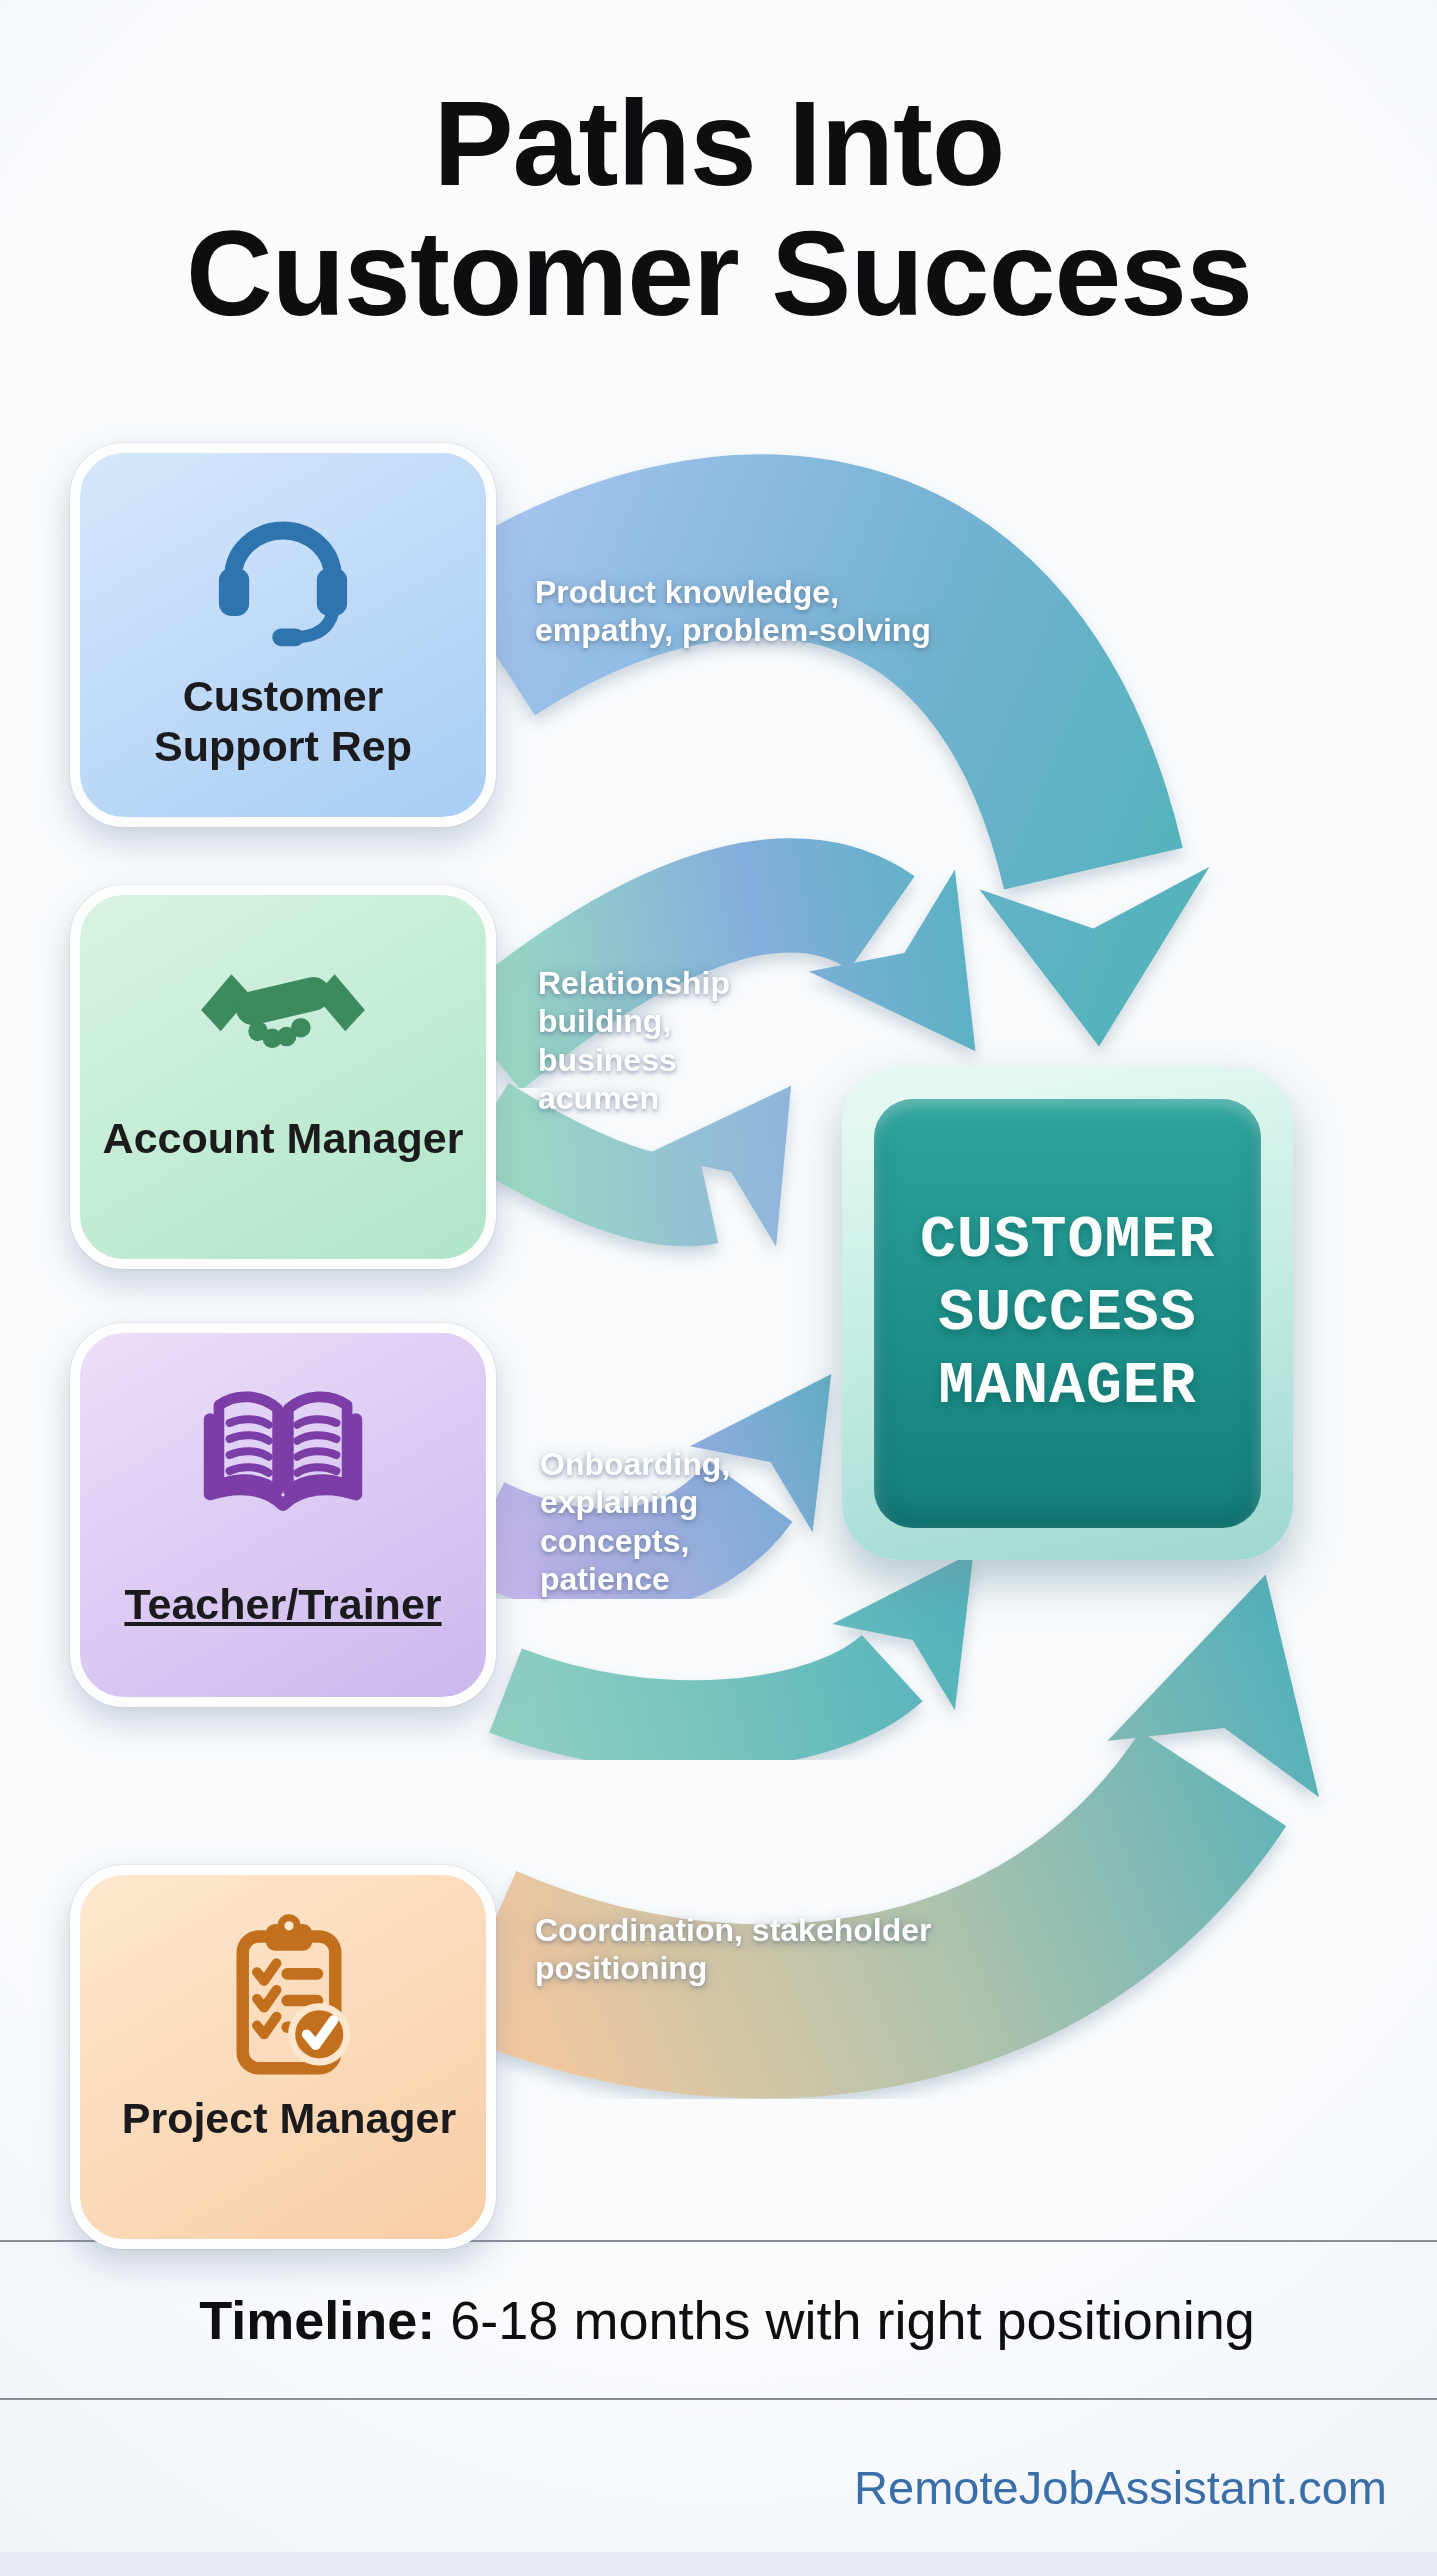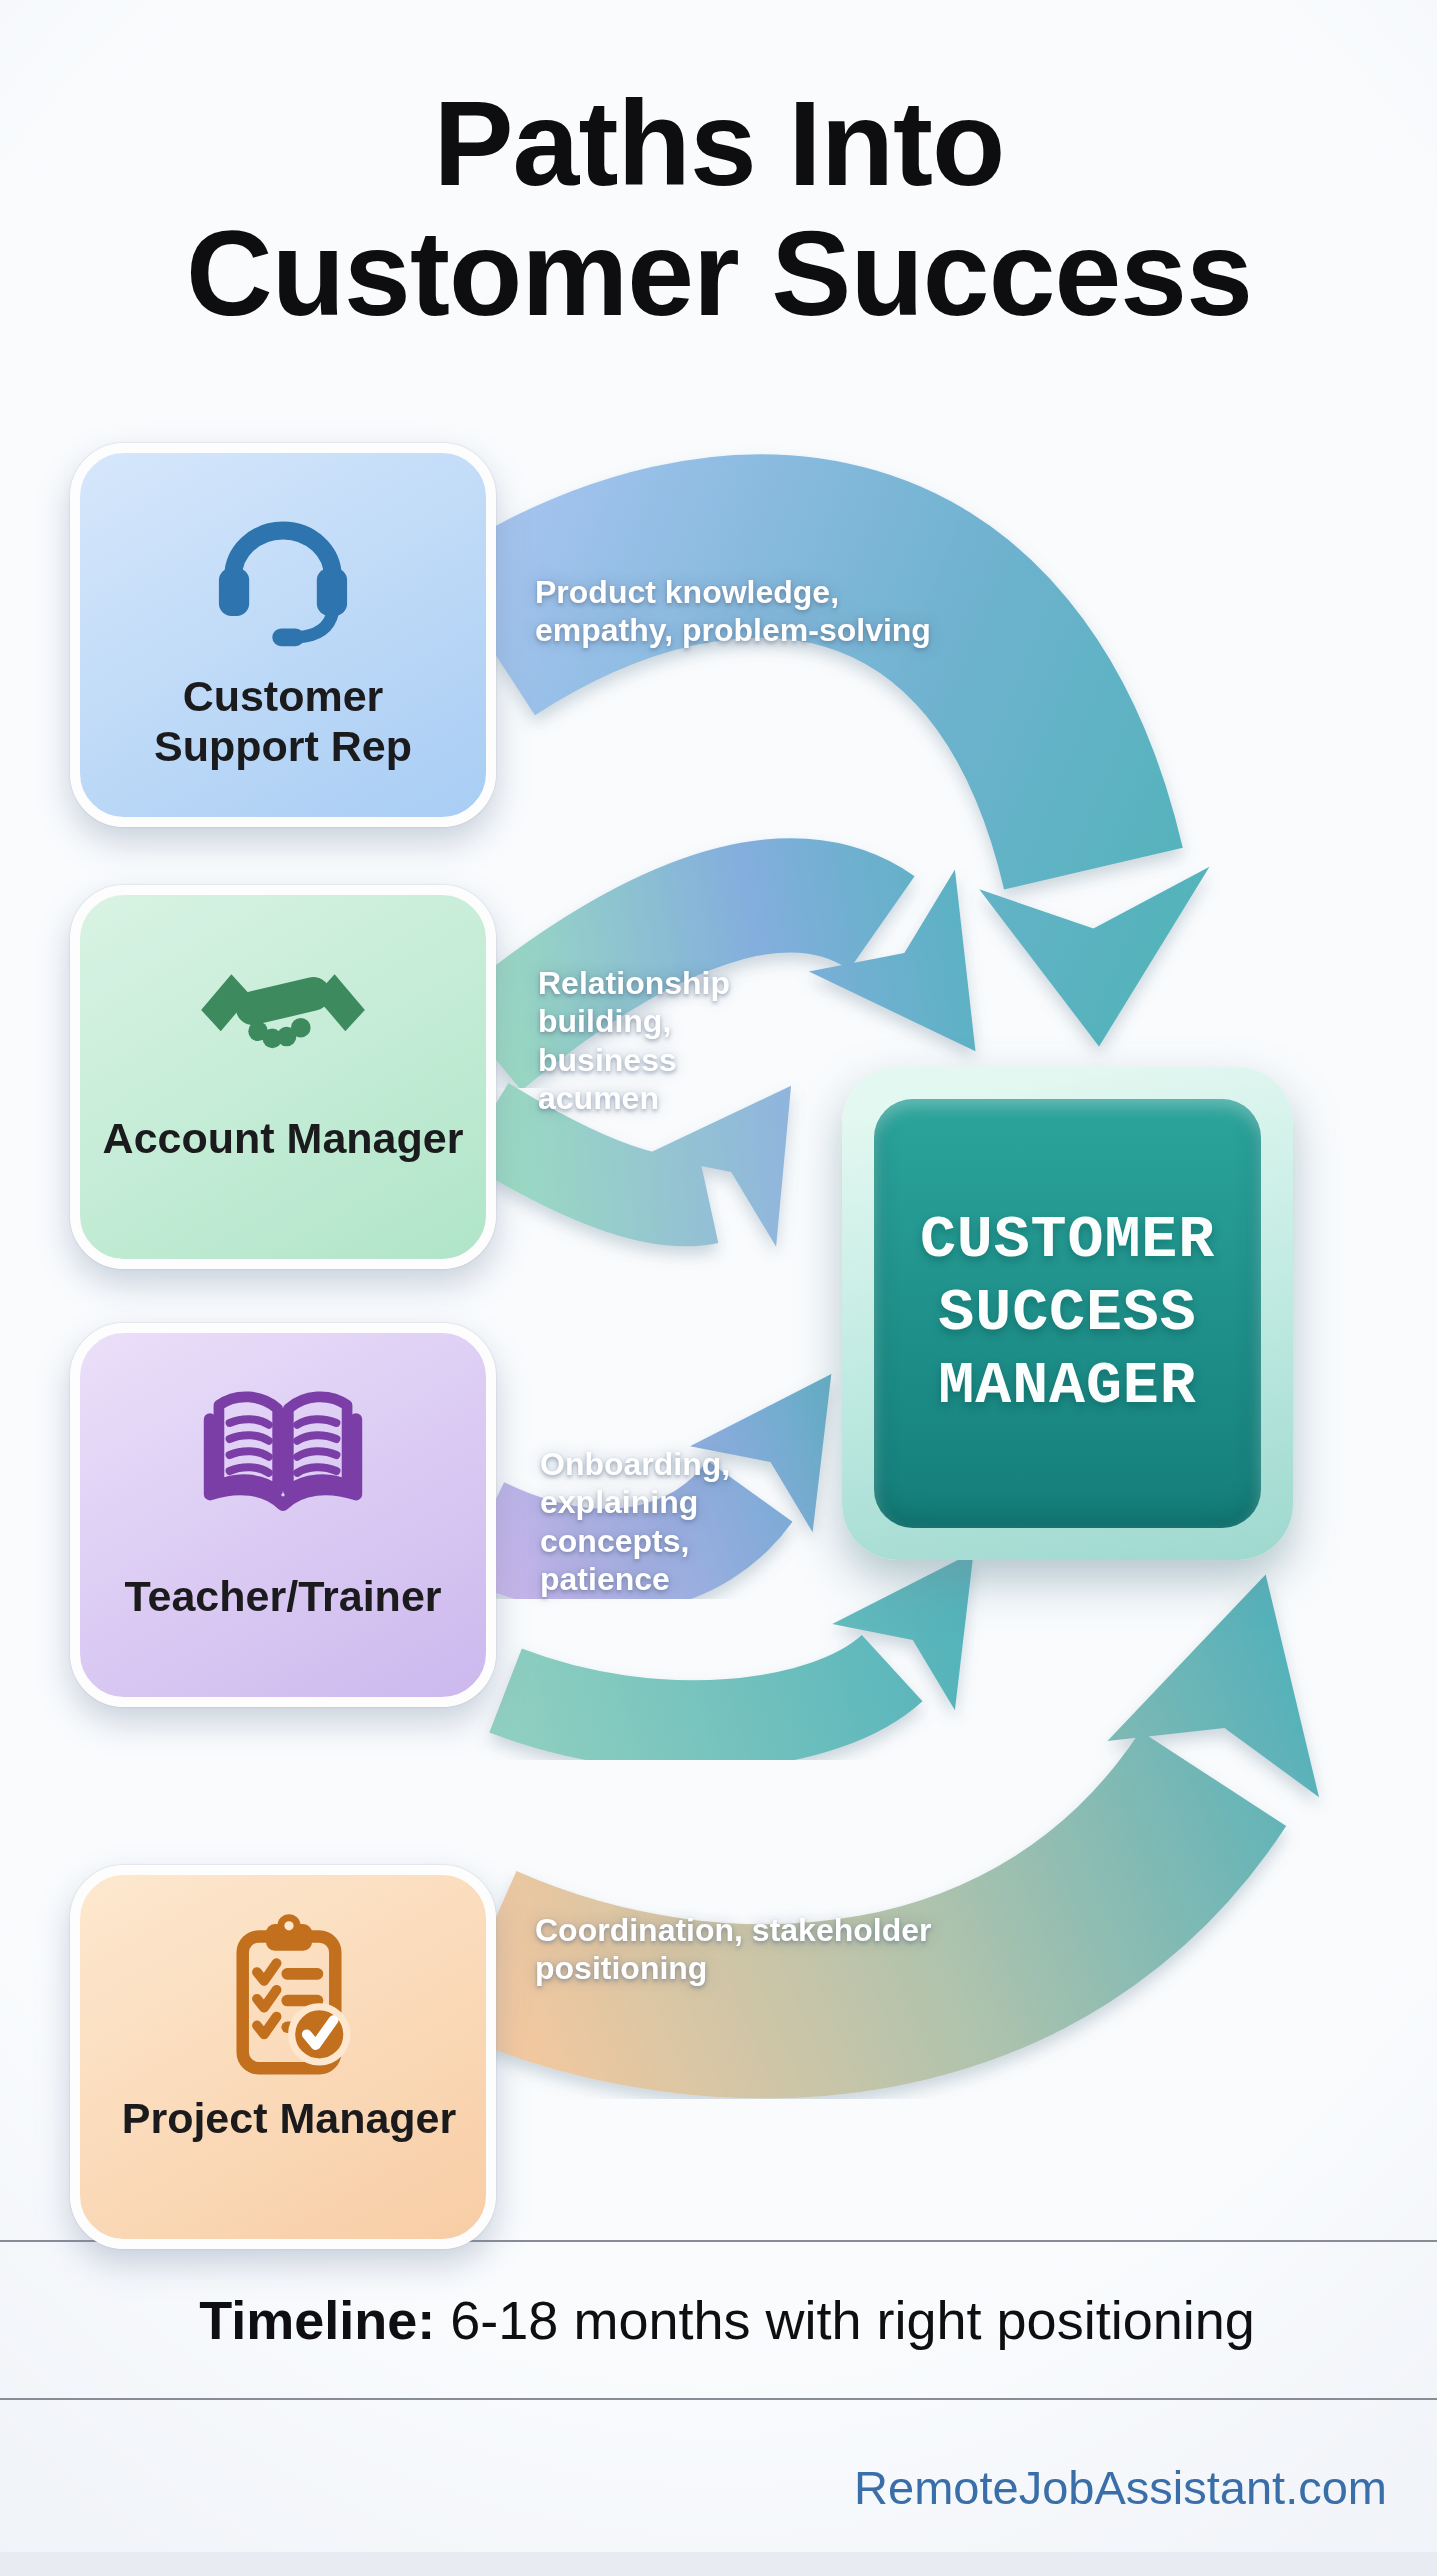--- a/index.html
+++ b/index.html
@@ -33,21 +33,21 @@
     box-shadow:0 15px 32px rgba(125,143,168,.38), 0 0 1.9px rgba(160,170,185,.6);
     display:flex;flex-direction:column;align-items:center;
     color:var(--icon,#333);
   }
   .card1{top:443px;} .card2{top:885px;} .card3{top:1323px;} .card4{top:1865px;padding-left:12px;}
   .card .icon{margin-top:32px;width:178px;height:180px;flex:0 0 auto;}
   .card .card-label{
     margin-top:5.6px;width:374px;text-align:center;
     font-size:43px;line-height:1.18;font-weight:700;color:#1b1b1e;
   }
-  .card3 .card-label{white-space:nowrap;margin-top:26px;}
+  .card3 .card-label{white-space:nowrap;margin-top:34px;text-decoration:underline;}
   
   .csm-outer{
     position:absolute;left:842px;top:1067px;width:451px;height:493px;z-index:4;
     border-radius:56px;background:linear-gradient(168deg,#e3f8f1 8%,#bfeae1 55%,#9ed8cf 100%);
     box-shadow:0 20.6px 43px rgba(115,150,160,.5);
     font-family:Liberation Mono, monospace;
   }
   .csm-inner{
     position:absolute;left:32px;top:32px;right:32px;bottom:32px;
     border-radius:39px;

